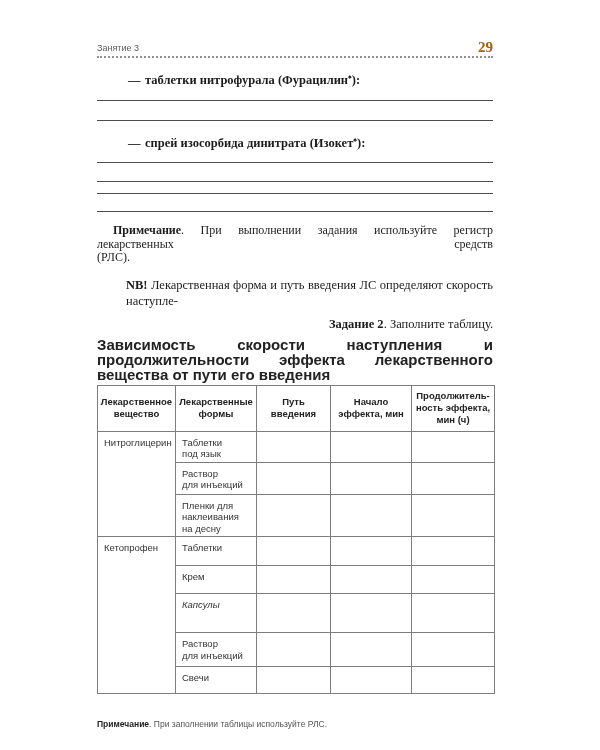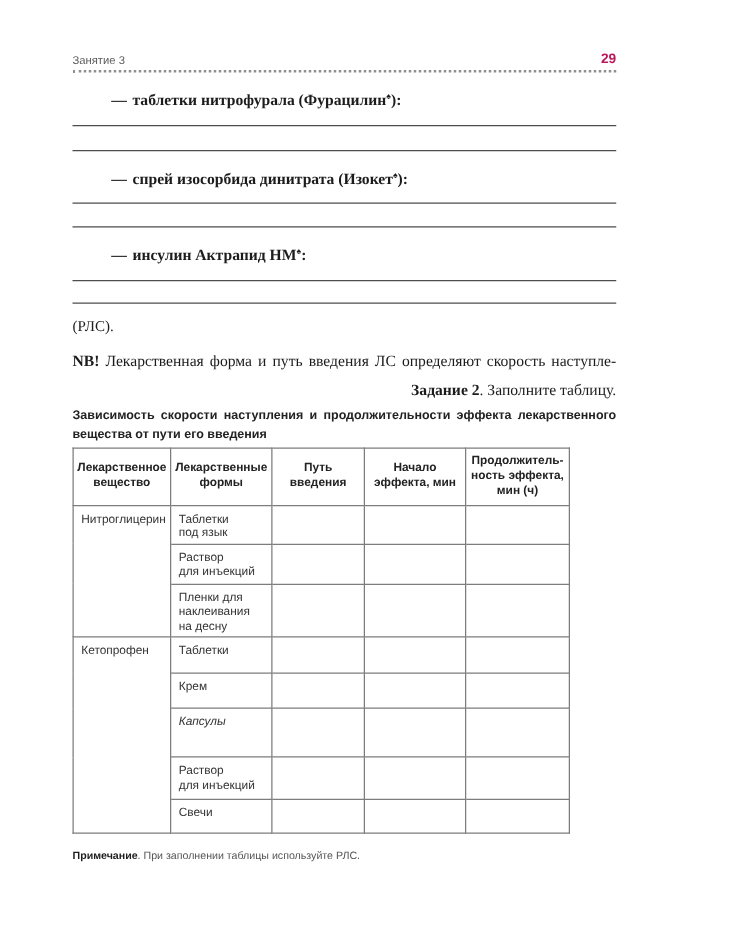--- a/index.html
+++ b/index.html
@@ -6,37 +6,37 @@
   html, body { background: #ffffff; }
   body {
     width: 600px; height: 750px;
     font-family: "Liberation Serif", serif;
     color: #1c1c1c;
     overflow: hidden;
   }
   .page {
     position: relative;
     width: 600px; height: 750px;
-    padding: 40px 107px 0 58px;
+    padding: 40px 107px 0 97px;
     background: #ffffff;
   }
 
   
   .runhead {
     display: flex; justify-content: space-between; align-items: flex-end;
     padding-bottom: 2px;
     border-bottom: 2px dotted #8f8f8f;
   }
   .runhead .section {
     font-family: "Liberation Sans", sans-serif;
     font-size: 9px; line-height: 12px; color: #5c5c5c;
   }
   .runhead .pagenum {
-    font-family: Liberation Sans, sans-serif;
-    font-size: 11px; line-height: 14px; font-weight: bold; color: #be185d;
+    font-family: Liberation Serif, serif;
+    font-size: 15px; line-height: 14px; font-weight: bold; color: #a16207;
   }
 
   
   .item {
     margin-top: 11px;
     padding-left: 31px;
     font-size: 12.5px; line-height: 17px;
     white-space: nowrap;
     font-weight: bold;
   }
@@ -47,29 +47,29 @@
   .wl-a { height: 12px; } .wl-b { height: 20px; }
   .wl-c { height: 11px; } .wl-d { height: 19px; }
   .wl-e { height: 12px; } .wl-f { height: 18px; }
 
   
   .note1 { margin-top: 12px; font-size: 12px; line-height: 13.5px; }
   .note1 .l1 { text-align: justify; text-align-last: justify; text-indent: 16px; }
   .note1 b, .nb b, .task b { font-weight: bold; }
 
   .nb { margin-top: 12px; font-size: 12.5px; line-height: 16px; }
-  .nb .l1 { text-align: justify; text-align-last: justify; }
+  .nb .l1 { text-align: justify; text-align-last: justify; margin-left: 29px; }
 
   .task { margin-top: 7px; font-size: 12.5px; line-height: 17px; text-indent: 17px; text-align: right; }
 
   
   .tbl-title {
     margin-top: 4px;
     font-family: "Liberation Sans", sans-serif;
-    font-weight: bold; font-size: 10px; line-height: 15px; color: #222;
+    font-weight: bold; font-size: 15px; line-height: 15px; color: #222;
   }
   .tbl-title .l1 { text-align: justify; text-align-last: justify; }
 
   
   table.fill {
     margin-top: 3px;
     width: 397px;
     border-collapse: collapse;
     table-layout: fixed;
     border: 1.5px solid #5f5f5f;
@@ -86,21 +86,21 @@
     vertical-align: top; text-align: left;
     white-space: pre-line; padding: 5px 4px 2px 6px;
   }
   tr.hdr { height: 46px; }
   tr.r1 { height: 30px; margin-top: 29px; } tr.r2 { height: 32px; } tr.r3 { height: 37px; }
   tr.r4 { height: 29px; } tr.r5 { height: 28px; } tr.r6 { height: 39px; font-style: italic; }
   tr.r7 { height: 34px; } tr.r8 { height: 27px; }
 
   
   .note2 {
-    margin-top: 11px;
+    margin-top: 24px;
     font-family: "Liberation Sans", sans-serif;
     font-size: 8.5px; line-height: 12px; color: #555;
   }
   .note2 b { color: #1d1d1d; font-weight: bold; }
 </style>
 </head>
 <body>
 
 <div class="page">
 
@@ -114,27 +114,25 @@
   </div>
   <div class="writeline wl-a"></div>
   <div class="writeline wl-b"></div>
 
   <div class="item">
     <span class="dash">—</span><span>спрей изосорбида динитрата (Изокет</span><sup class="sym">♠</sup><span>):</span>
   </div>
   <div class="writeline wl-c"></div>
   <div class="writeline wl-d"></div>
 
-  <div class="item">
-    <span class="dash">—</span><span>инсулин Актрапид НМ</span><sup class="sym">♠</sup><span>:</span>
-  </div>
   <div class="writeline wl-e"></div>
   <div class="writeline wl-f"></div>
 
   <div class="note1">
+    <div class="l1"><b>Примечание</b><span>. При выполнении задания используйте регистр лекарственных средств</span></div>
     <div class="l2">(РЛС).</div>
   </div>
 
   <div class="nb">
     <div class="l1"><b>NB!</b><span> Лекарственная форма и путь введения ЛС определяют скорость наступле-</span></div>
   </div>
 
   <div class="task">
     <b>Задание 2</b><span>. Заполните таблицу.</span>
   </div>

